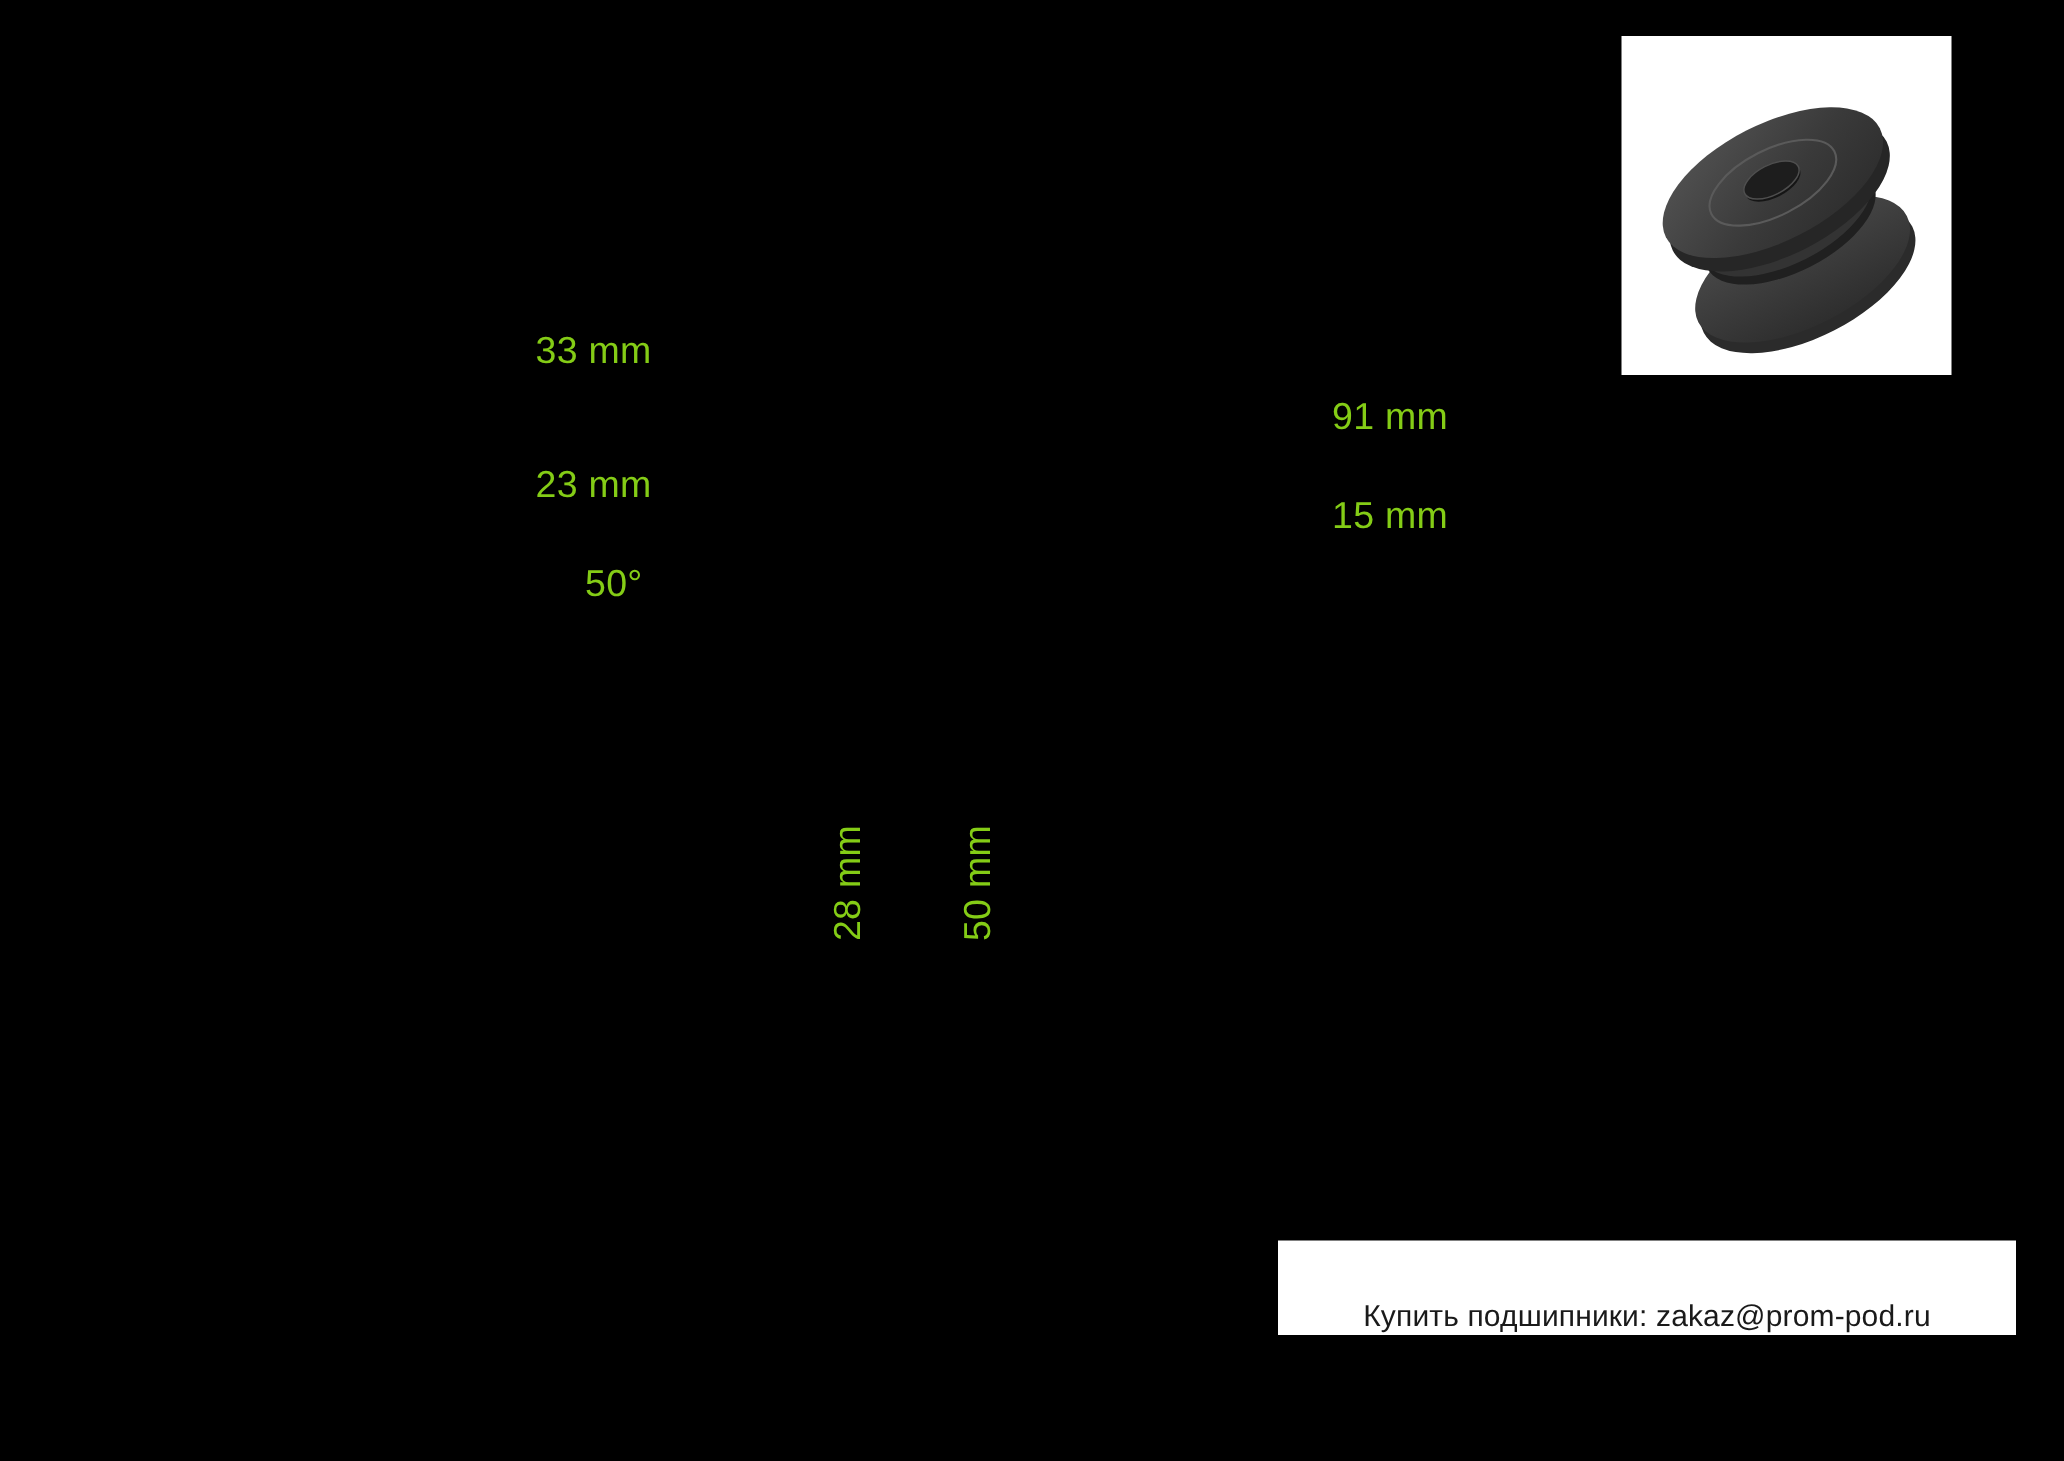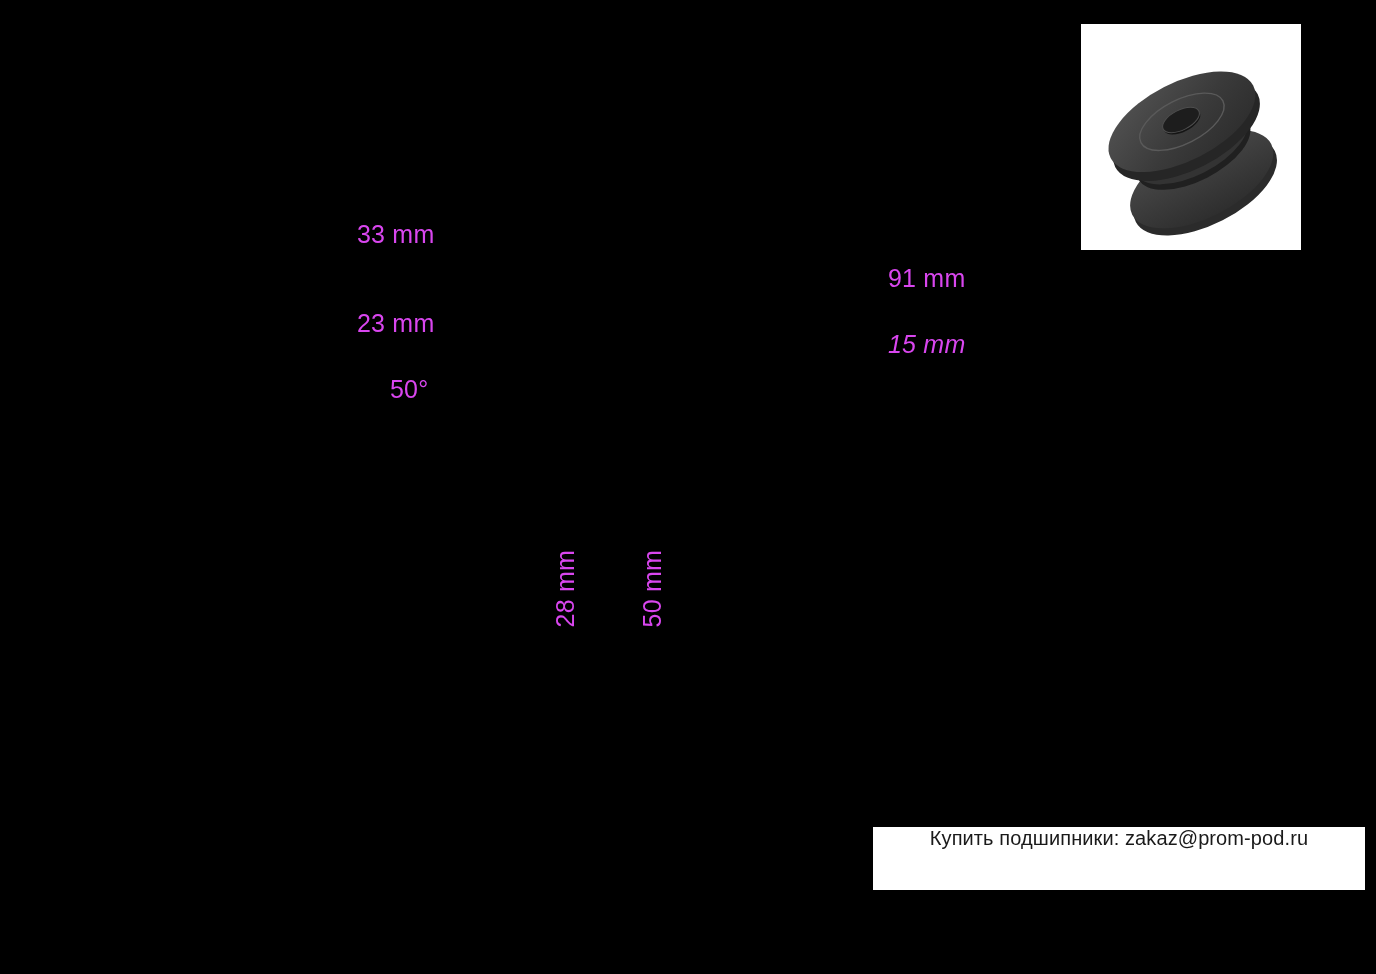--- a/index.html
+++ b/index.html
@@ -12,61 +12,61 @@
     width: 1376px;
     height: 974px;
     background: #000000;
     overflow: hidden;
     font-family: "Liberation Sans", sans-serif;
   }
 
   
   .dim-label {
     position: absolute;
-    color: #d946ef;
+    color: #84cc16;
     font-size: 25px;
     line-height: 1;
     white-space: nowrap;
     letter-spacing: 0.2px;
   }
   .dim-label.vertical {
     writing-mode: vertical-rl;
     transform: rotate(180deg);
     transform-origin: center;
   }
 
   #label-33 { left: 357px; top: 222px; }
   #label-32 { left: 357px; top: 311px; }
   #label-90 { left: 390px; top: 377px; }
   #label-75 { left: 888px; top: 266px; }
-  #label-15 { left: 888px; top: 332px; font-style: italic; }
+  #label-15 { left: 888px; top: 332px; }
   #label-28 { left: 553px; top: 550px; }
   #label-50 { left: 640px; top: 550px; }
 
   
   #thumb {
     position: absolute;
     left: 1081px;
     top: 24px;
     width: 220px;
     height: 226px;
     background: #ffffff;
   }
   #thumb svg { display: block; width: 100%; height: 100%; }
 
   
   #footer-banner {
     position: absolute;
-    left: 873px;
+    left: 852px;
     top: 827px;
     width: 492px;
     height: 63px;
     background: #ffffff;
     display: flex;
-    align-items: flex-start;
+    align-items: flex-end;
     justify-content: center;
   }
   #footer-banner .banner-text {
     color: #1a1a1a;
     font-size: 20px;
     white-space: nowrap;
     letter-spacing: 0.1px;
   }
 </style>
 </head>

